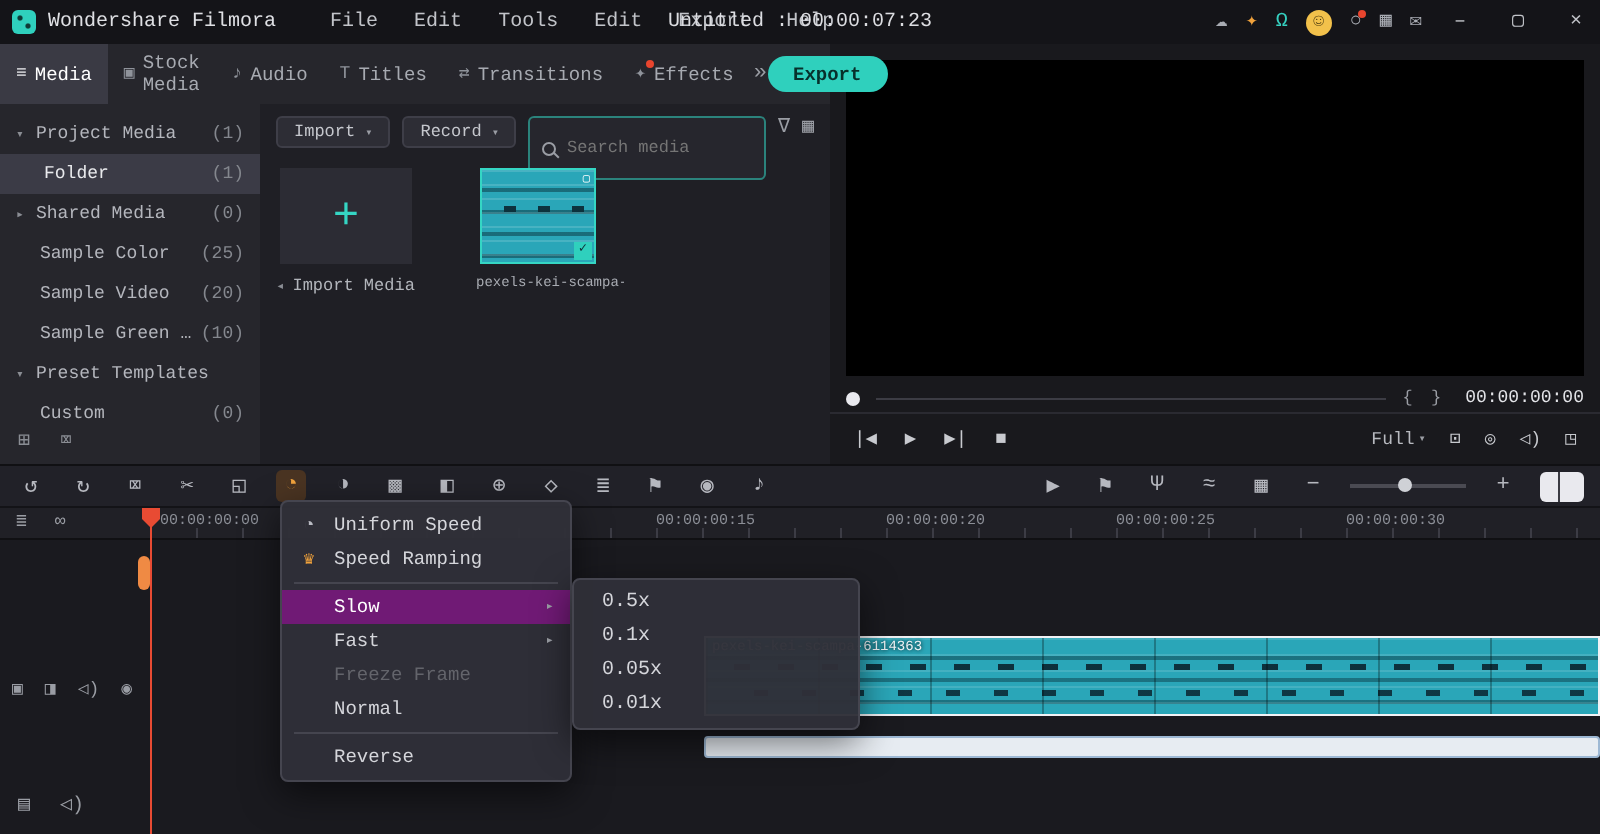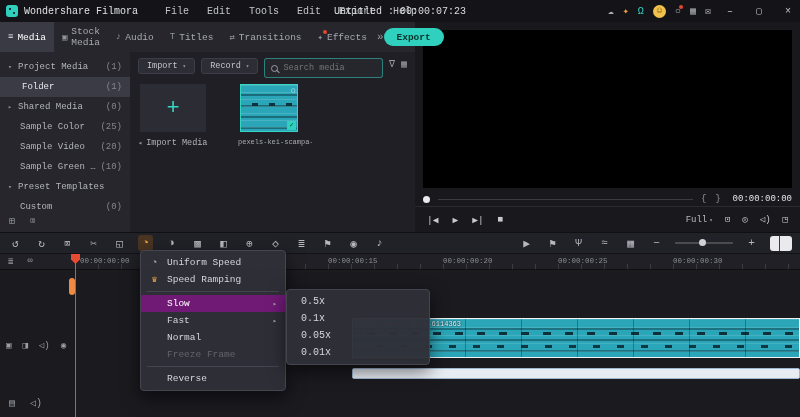--- a/index.html
+++ b/index.html
@@ -50,21 +50,21 @@
   .sb-rows .sb-row:nth-child(4),.sb-rows .sb-row:nth-child(5),
   .sb-rows .sb-row:nth-child(6),.sb-rows .sb-row:nth-child(8){padding-left:20px}
   .sb-bottom{position:absolute;left:9px;bottom:5px;display:flex;gap:15px;color:#8a8d94;font-size:10px}
 
   
   .media-panel{position:absolute;top:52px;left:130px;width:285px;height:180px;background:#1f1f25}
   .mp-toolbar{display:flex;align-items:flex-start;gap:6px;padding:6px 8px}
   .mp-btn{height:16px;display:flex;align-items:center;gap:5px;padding:0 8px;background:#2d2d35;
           border:1px solid #3e3e48;border-radius:3px;font-size:8.5px;color:#c5c7cd;white-space:nowrap}
   .mp-btn .caret{font-size:6px;color:#9a9da4}
-  .mp-search{flex:1;height:20px;display:flex;align-items:center;gap:5px;background:#26262d;
+  .mp-search{flex:1;height:32px;display:flex;align-items:center;gap:5px;background:#26262d;
              border:1px solid rgba(47,208,189,.55);border-radius:3px;padding:0 6px;min-width:0}
   .mag{width:7px;height:7px;border:1px solid #9a9da4;border-radius:50%;position:relative;flex:none}
   .mag::after{content:'';position:absolute;width:4px;height:1px;background:#9a9da4;transform:rotate(45deg);right:-3px;bottom:-1px}
   .mp-search input{flex:1;min-width:0;background:none;border:none;outline:none;color:#bbb;
                    font-size:8.5px;font-family:inherit}
   .mp-tool{color:#9a9da4;font-size:10px}
   .plus-tile{position:absolute;left:10px;top:32px;width:66px;height:48px;background:#2c2c34;
              display:flex;align-items:center;justify-content:center}
   .plus-tile .plus{color:#35d6c4;font-size:22px;font-weight:300}
   .thumb{position:absolute;left:110px;top:32px;width:58px;height:48px;border:1px solid #35d6c4;
@@ -393,25 +393,25 @@
     </div>
     <div class="cm-div"></div>
     <div class="cm-item noicon hl">
       <span>Slow</span>
       <span class="cm-caret">▸</span>
     </div>
     <div class="cm-item noicon">
       <span>Fast</span>
       <span class="cm-caret">▸</span>
     </div>
+    <div class="cm-item noicon disabled">
+      <span>Freeze Frame</span>
+    </div>
     <div class="cm-item noicon">
       <span>Normal</span>
-    </div>
-    <div class="cm-item noicon disabled">
-      <span>Freeze Frame</span>
     </div>
     <div class="cm-div"></div>
     <div class="cm-item noicon">
       <span>Reverse</span>
     </div>
   </div>
 
   <div class="ctx-submenu">
     <div class="sm-item">0.5x</div>
     <div class="sm-item">0.1x</div>

